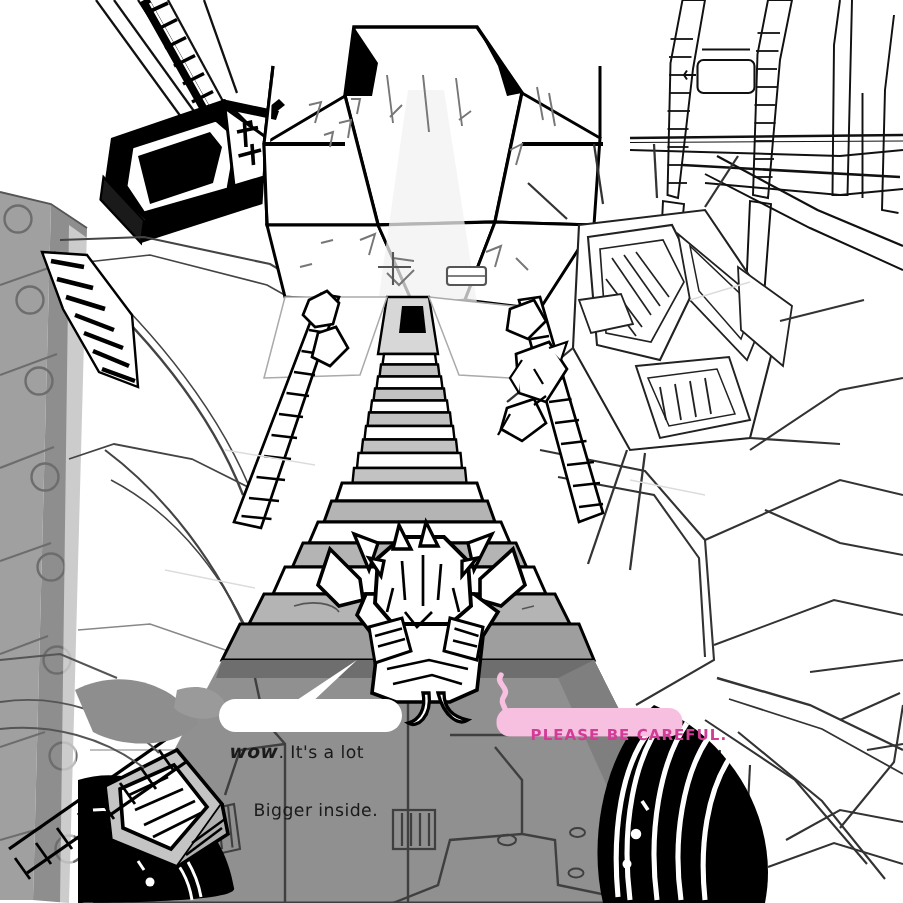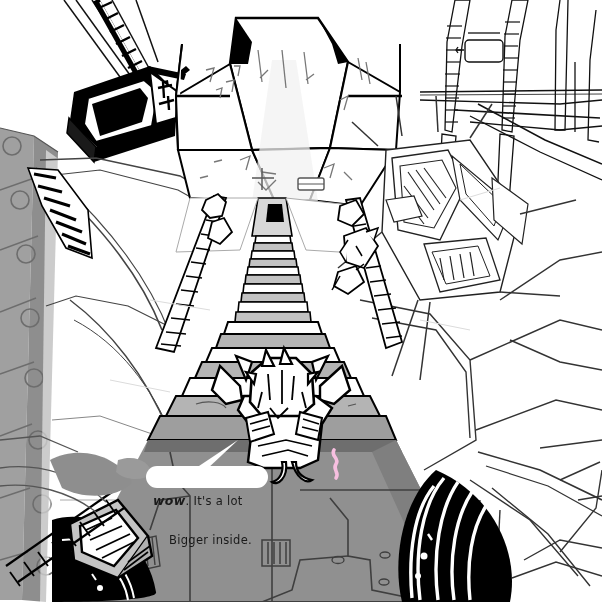--- a/index.html
+++ b/index.html
@@ -560,19 +560,22 @@
       </g>
 
     </g>
   </svg>
 
   <div class="bubble" id="bubble-wow">
     <span class="l1"><span class="emph">wow</span><span>. It's a lot</span></span>
     <span class="l2">Bigger inside.</span>
   </div>
 
+  <div class="bubble" id="bubble-careful">
+    <span>PLEASE BE CAREFUL.</span>
+  </div>
 
   <svg style="position:absolute;left:0;top:0;width:602px;height:602px;pointer-events:none" viewBox="0 0 602 602">
     <path d="M196 468 L238 440 L206 470 Z" fill="#ffffff"></path>
     <path d="M334 450 C330 456 340 458 336 464 C332 470 340 472 336 478" fill="none" stroke="#f7bfe0" stroke-width="3.6" stroke-linecap="round"></path>
   </svg>
 
 </div>
 
 </body></html>

